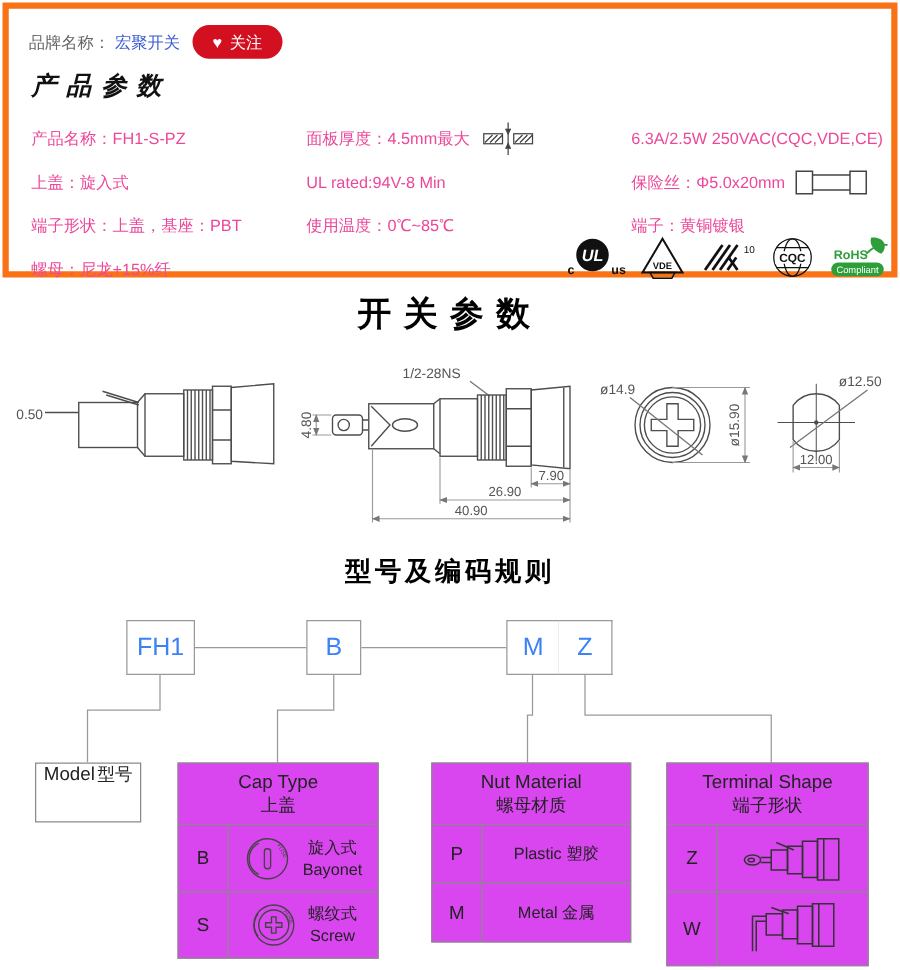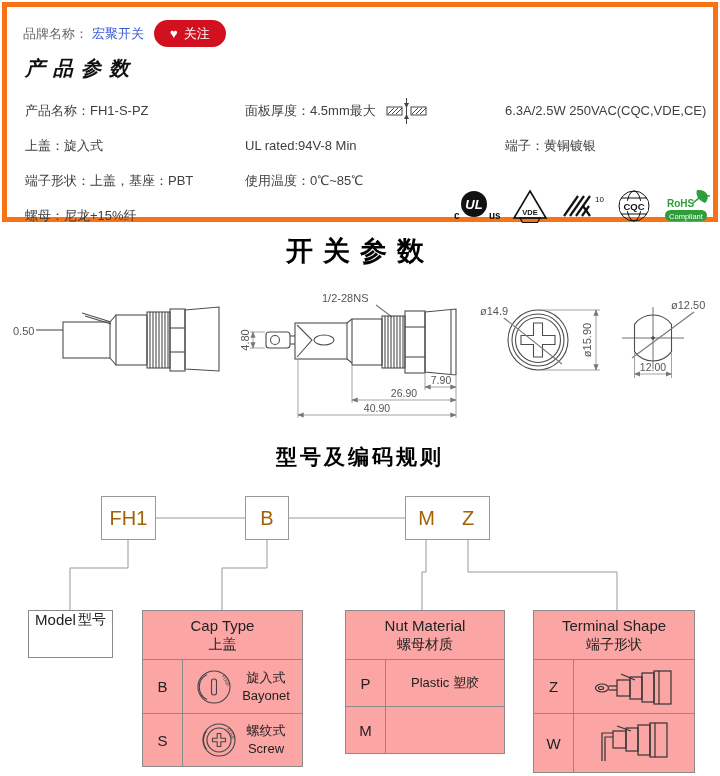--- a/index.html
+++ b/index.html
@@ -5,45 +5,45 @@
   * { margin:0; padding:0; box-sizing:border-box; }
   html,body { width:720px; height:776px; background:#fff; font-family:"Liberation Sans",sans-serif; }
   .page { position:relative; width:720px; height:776px; overflow:hidden; background:#fff; }
 
   
   .top-box { position:absolute; left:2px; top:2px; width:716px; height:220px; border:5px solid #f97316; background:#fff; }
   .brand-bar { position:absolute; left:16px; top:13px; display:flex; align-items:center; gap:10px; font-size:13px; color:#666; }
   .brand-link { color:#3b5bd5; text-decoration:none; cursor:pointer; }
   .follow-btn { display:flex; align-items:center; gap:6px; background:#d2101f; color:#fff; border:none; border-radius:14px; height:27px; padding:0 16px; font-size:13px; cursor:pointer; }
   .cal-title { position:absolute; left:18px; top:48px; font-family:"DejaVu Serif",serif; font-style:italic; font-weight:bold; font-size:20px; letter-spacing:8px; color:#111; }
-  .spec-col { position:absolute; top:86px; font-size:13px; color:#404040;text-align:center; }
+  .spec-col { position:absolute; top:86px; font-size:13px; color:#ec4899;text-align:center; }
   .spec-col .cell { height:35px; display:flex; align-items:center; gap:8px; white-space:nowrap; }
   .col1 { left:18px; width:215px; }
   .col2 { left:238px; width:255px; }
   .col3 { left:498px; width:215px; }
   .certs { position:absolute; left:440px; top:180px; width:272px; height:38px; display:flex; align-items:center; gap:11px; }
 
   
   .h-big { position:absolute; left:0; width:720px; text-align:center; font-weight:bold; color:#000; }
   .h-switch { top:233px; font-size:27px; letter-spacing:10px; }
   .h-coding { top:443px; font-size:21px; letter-spacing:3px; }
 
   svg { display:block; }
   .draw-svg { position:absolute; left:0; top:278px; }
   .conn-svg { position:absolute; left:0; top:0; pointer-events:none; }
 
   
-  .code-box { position:absolute; top:496px; height:44px; border:1px solid #999; background:#fff; display:flex; align-items:center; justify-content:center; font-size:20px; color:#a16207; }
+  .code-box { position:absolute; top:496px; height:44px; border:1px solid #999; background:#fff; display:flex; align-items:center; justify-content:center; font-size:20px; color:#3b82f6; }
   .cb-fh1 { left:101px; width:55px; }
   .cb-b { left:245px; width:44px; }
   .cb-m { left:405px; width:43px; }
   .cb-z { left:447px; width:43px; border-left:none; }
 
   
-  .ctable { position:absolute; top:610px; border:1px solid #8a8a8a; background:#fca5a5; text-align:center; color:#222; }
+  .ctable { position:absolute; top:610px; border:1px solid #8a8a8a; background:#d946ef; text-align:center; color:#222; }
   .ctable .hdr { height:48px; display:flex; flex-direction:column; justify-content:center; gap:2px; font-size:15px; }
   .ctable .hdr .cn { font-size:14px; }
   .ctable .trow { display:flex; border-top:1px solid #8a8a8a; align-items:stretch; }
   .code-cell { width:40px; border-right:1px solid #8a8a8a; display:flex; align-items:center; justify-content:center; font-size:15px; }
   .content-cell { flex:1; display:flex; align-items:center; justify-content:center; gap:9px; font-size:13px; }
   .dbl { display:flex; flex-direction:column; line-height:1.35; text-align:center; }
   .t-model { left:28px; width:85px; height:48px; border:1px solid #8a8a8a; background:#fff; display:flex; flex-direction:row; justify-content:center; gap:2px; text-align:center; font-size:15px; position:absolute; top:610px; color:#222; }
   .t-model .cn { font-size:14px; }
   .t-cap { left:142px; width:161px; }
   .t-nut { left:345px; width:160px; }
@@ -88,20 +88,31 @@
             <path d="M20.5,22 L22.5,18 L24.5,22" fill="#444"></path>
           </g>
         </svg>
       </div>
       <div class="cell">UL rated:94V-8 Min</div>
       <div class="cell">使用温度：0℃~85℃</div>
     </div>
 
     <div class="spec-col col3">
       <div class="cell">6.3A/2.5W 250VAC(CQC,VDE,CE)</div>
+      <div class="cell">
+        <span>保险丝：Φ5.0x20mm</span>
+        <svg width="58" height="22" viewBox="0 0 58 22">
+          <g stroke="#444" stroke-width="1.2" fill="none">
+            <rect x="1" y="2" width="13" height="18"></rect>
+            <rect x="44" y="2" width="13" height="18"></rect>
+            <line x1="14" y1="5" x2="44" y2="5"></line>
+            <line x1="14" y1="17" x2="44" y2="17"></line>
+          </g>
+        </svg>
+      </div>
       <div class="cell">端子：黄铜镀银</div>
     </div>
 
     <div class="certs">
       <svg width="54" height="34" viewBox="0 0 54 34" aria-label="cULus">
         <circle cx="27" cy="15" r="13" fill="#111"></circle>
         <text x="27" y="20" text-anchor="middle" font-size="13" font-style="italic" font-weight="bold" fill="#fff">UL</text>
         <text x="7" y="30" font-size="10" font-weight="bold" fill="#111">c</text>
         <text x="42" y="30" font-size="10" font-weight="bold" fill="#111">us</text>
       </svg>
@@ -302,20 +313,21 @@
     <div class="hdr">
       <span>Nut Material</span>
       <span class="cn">螺母材质</span>
     </div>
     <div class="trow r47">
       <div class="code-cell">P</div>
       <div class="content-cell">Plastic 塑胶</div>
     </div>
     <div class="trow r47">
       <div class="code-cell">M</div>
+      <div class="content-cell">Metal 金属</div>
     </div>
   </div>
 
   <div class="ctable t-term">
     <div class="hdr">
       <span>Terminal Shape</span>
       <span class="cn">端子形状</span>
     </div>
     <div class="trow r54">
       <div class="code-cell">Z</div>

